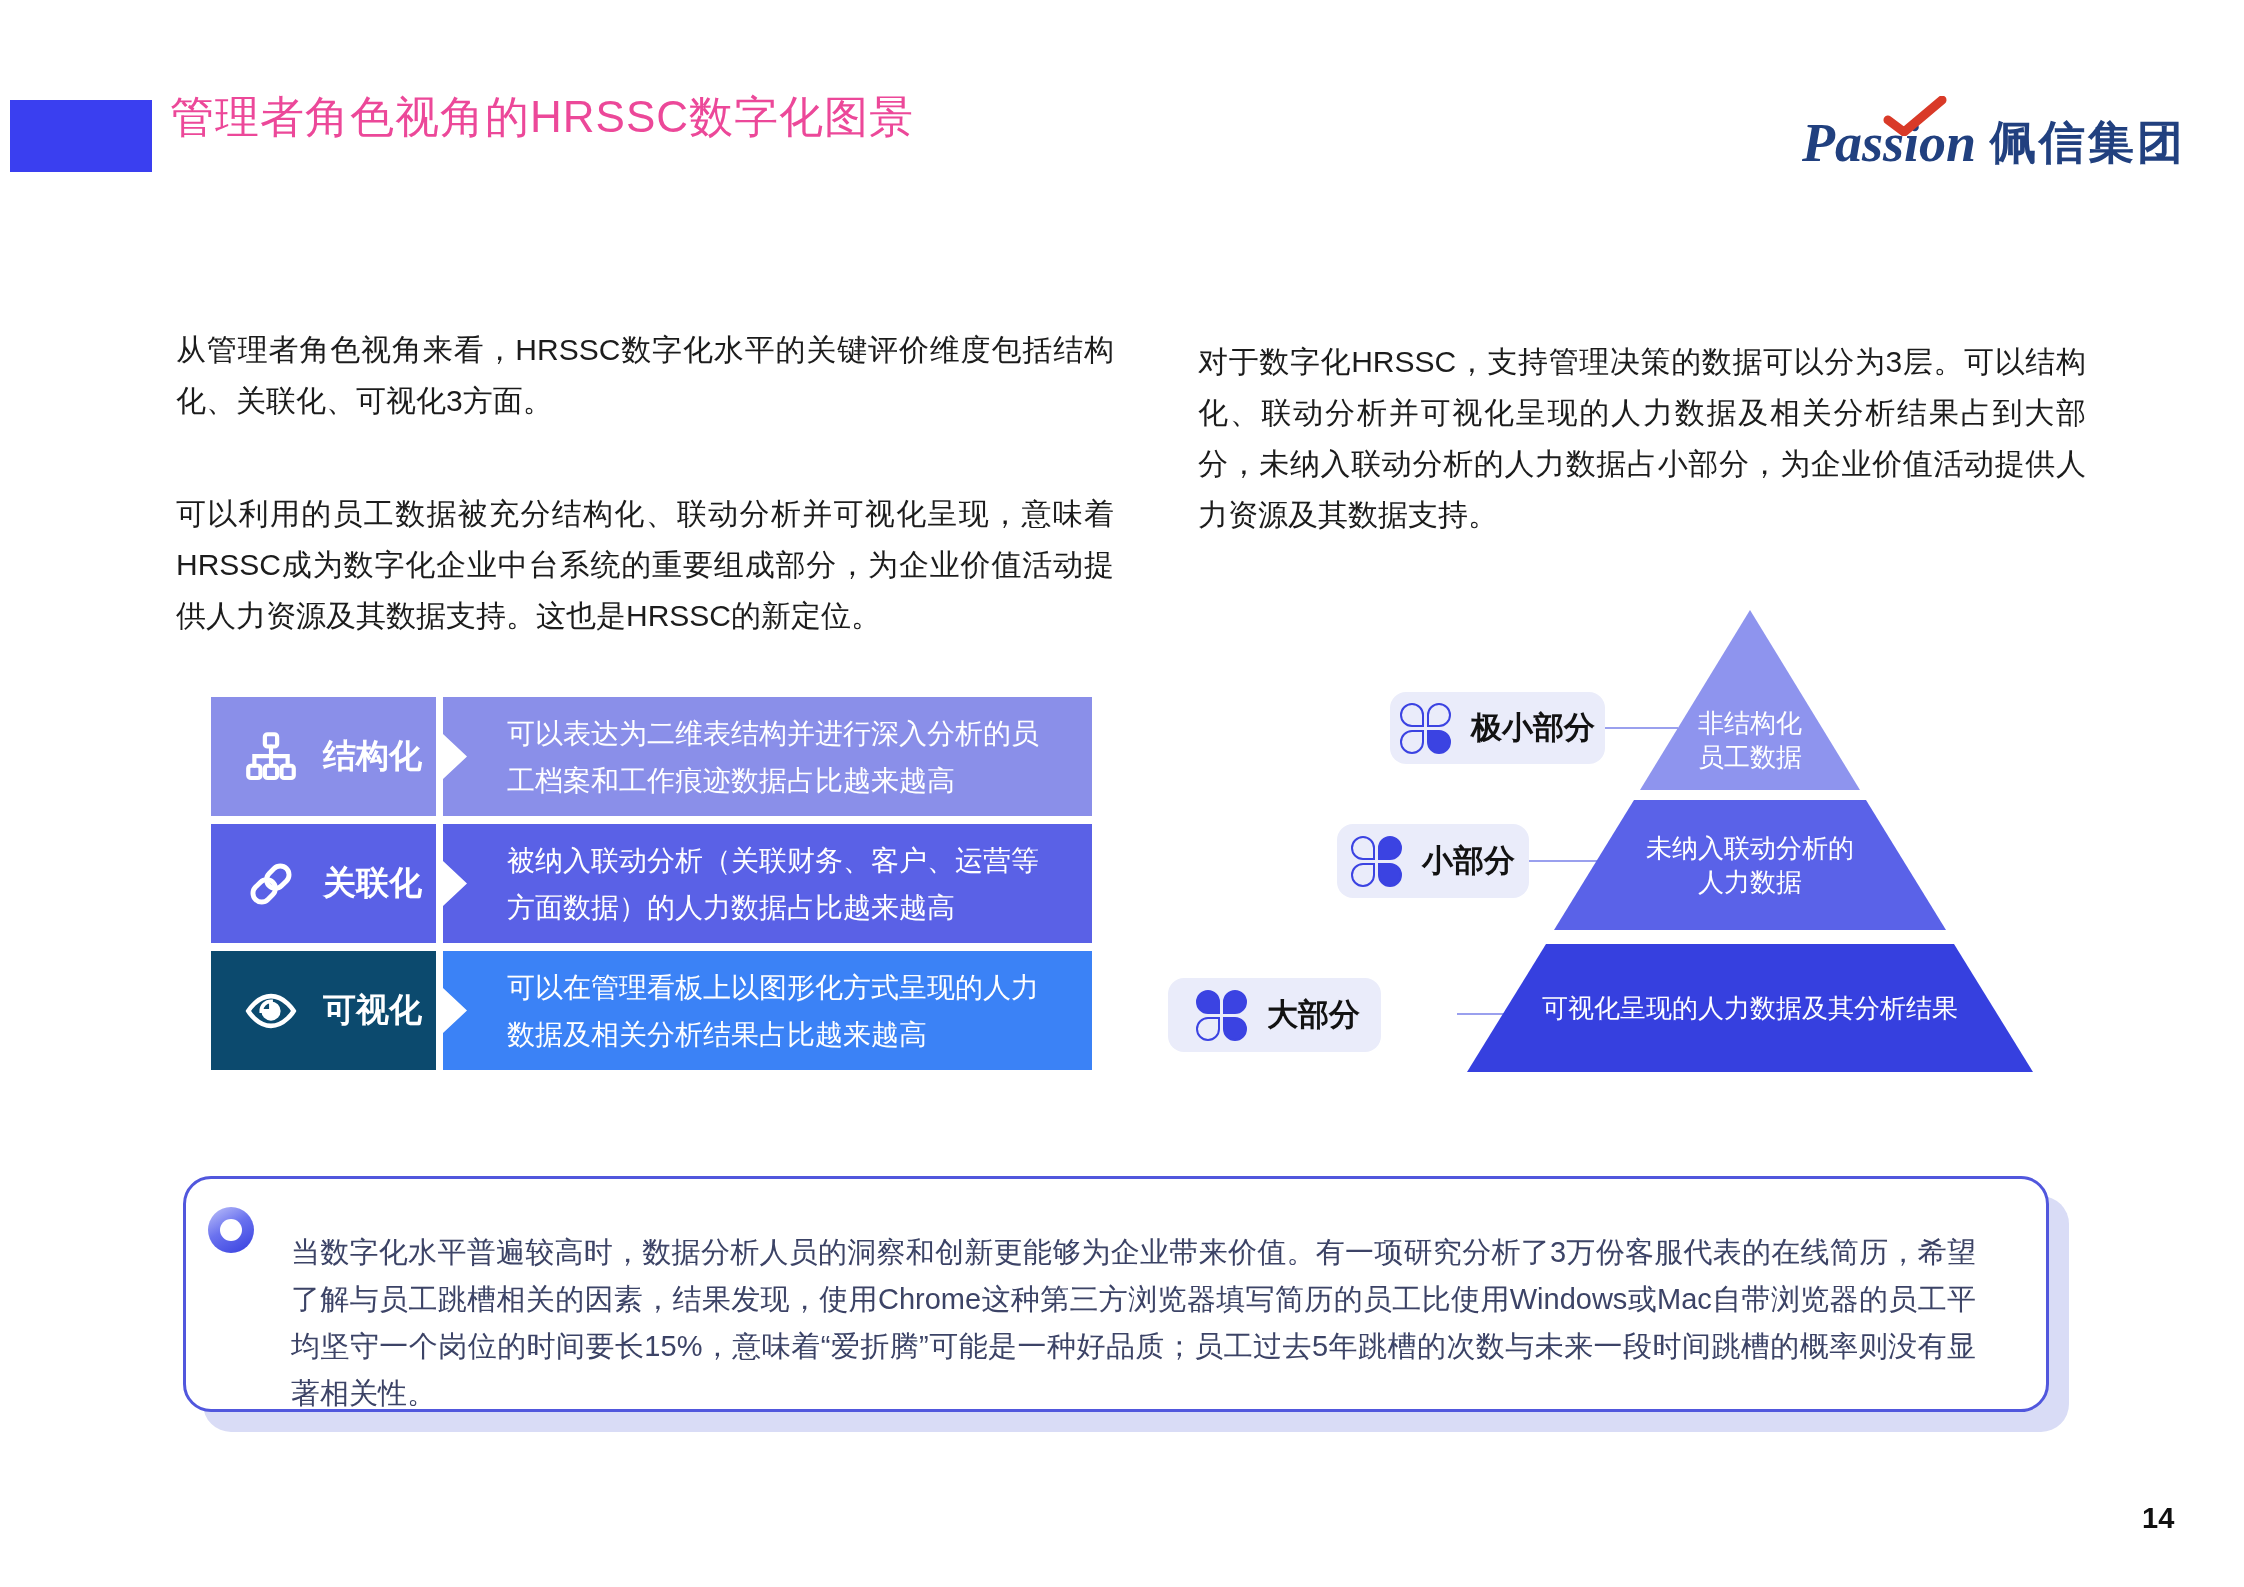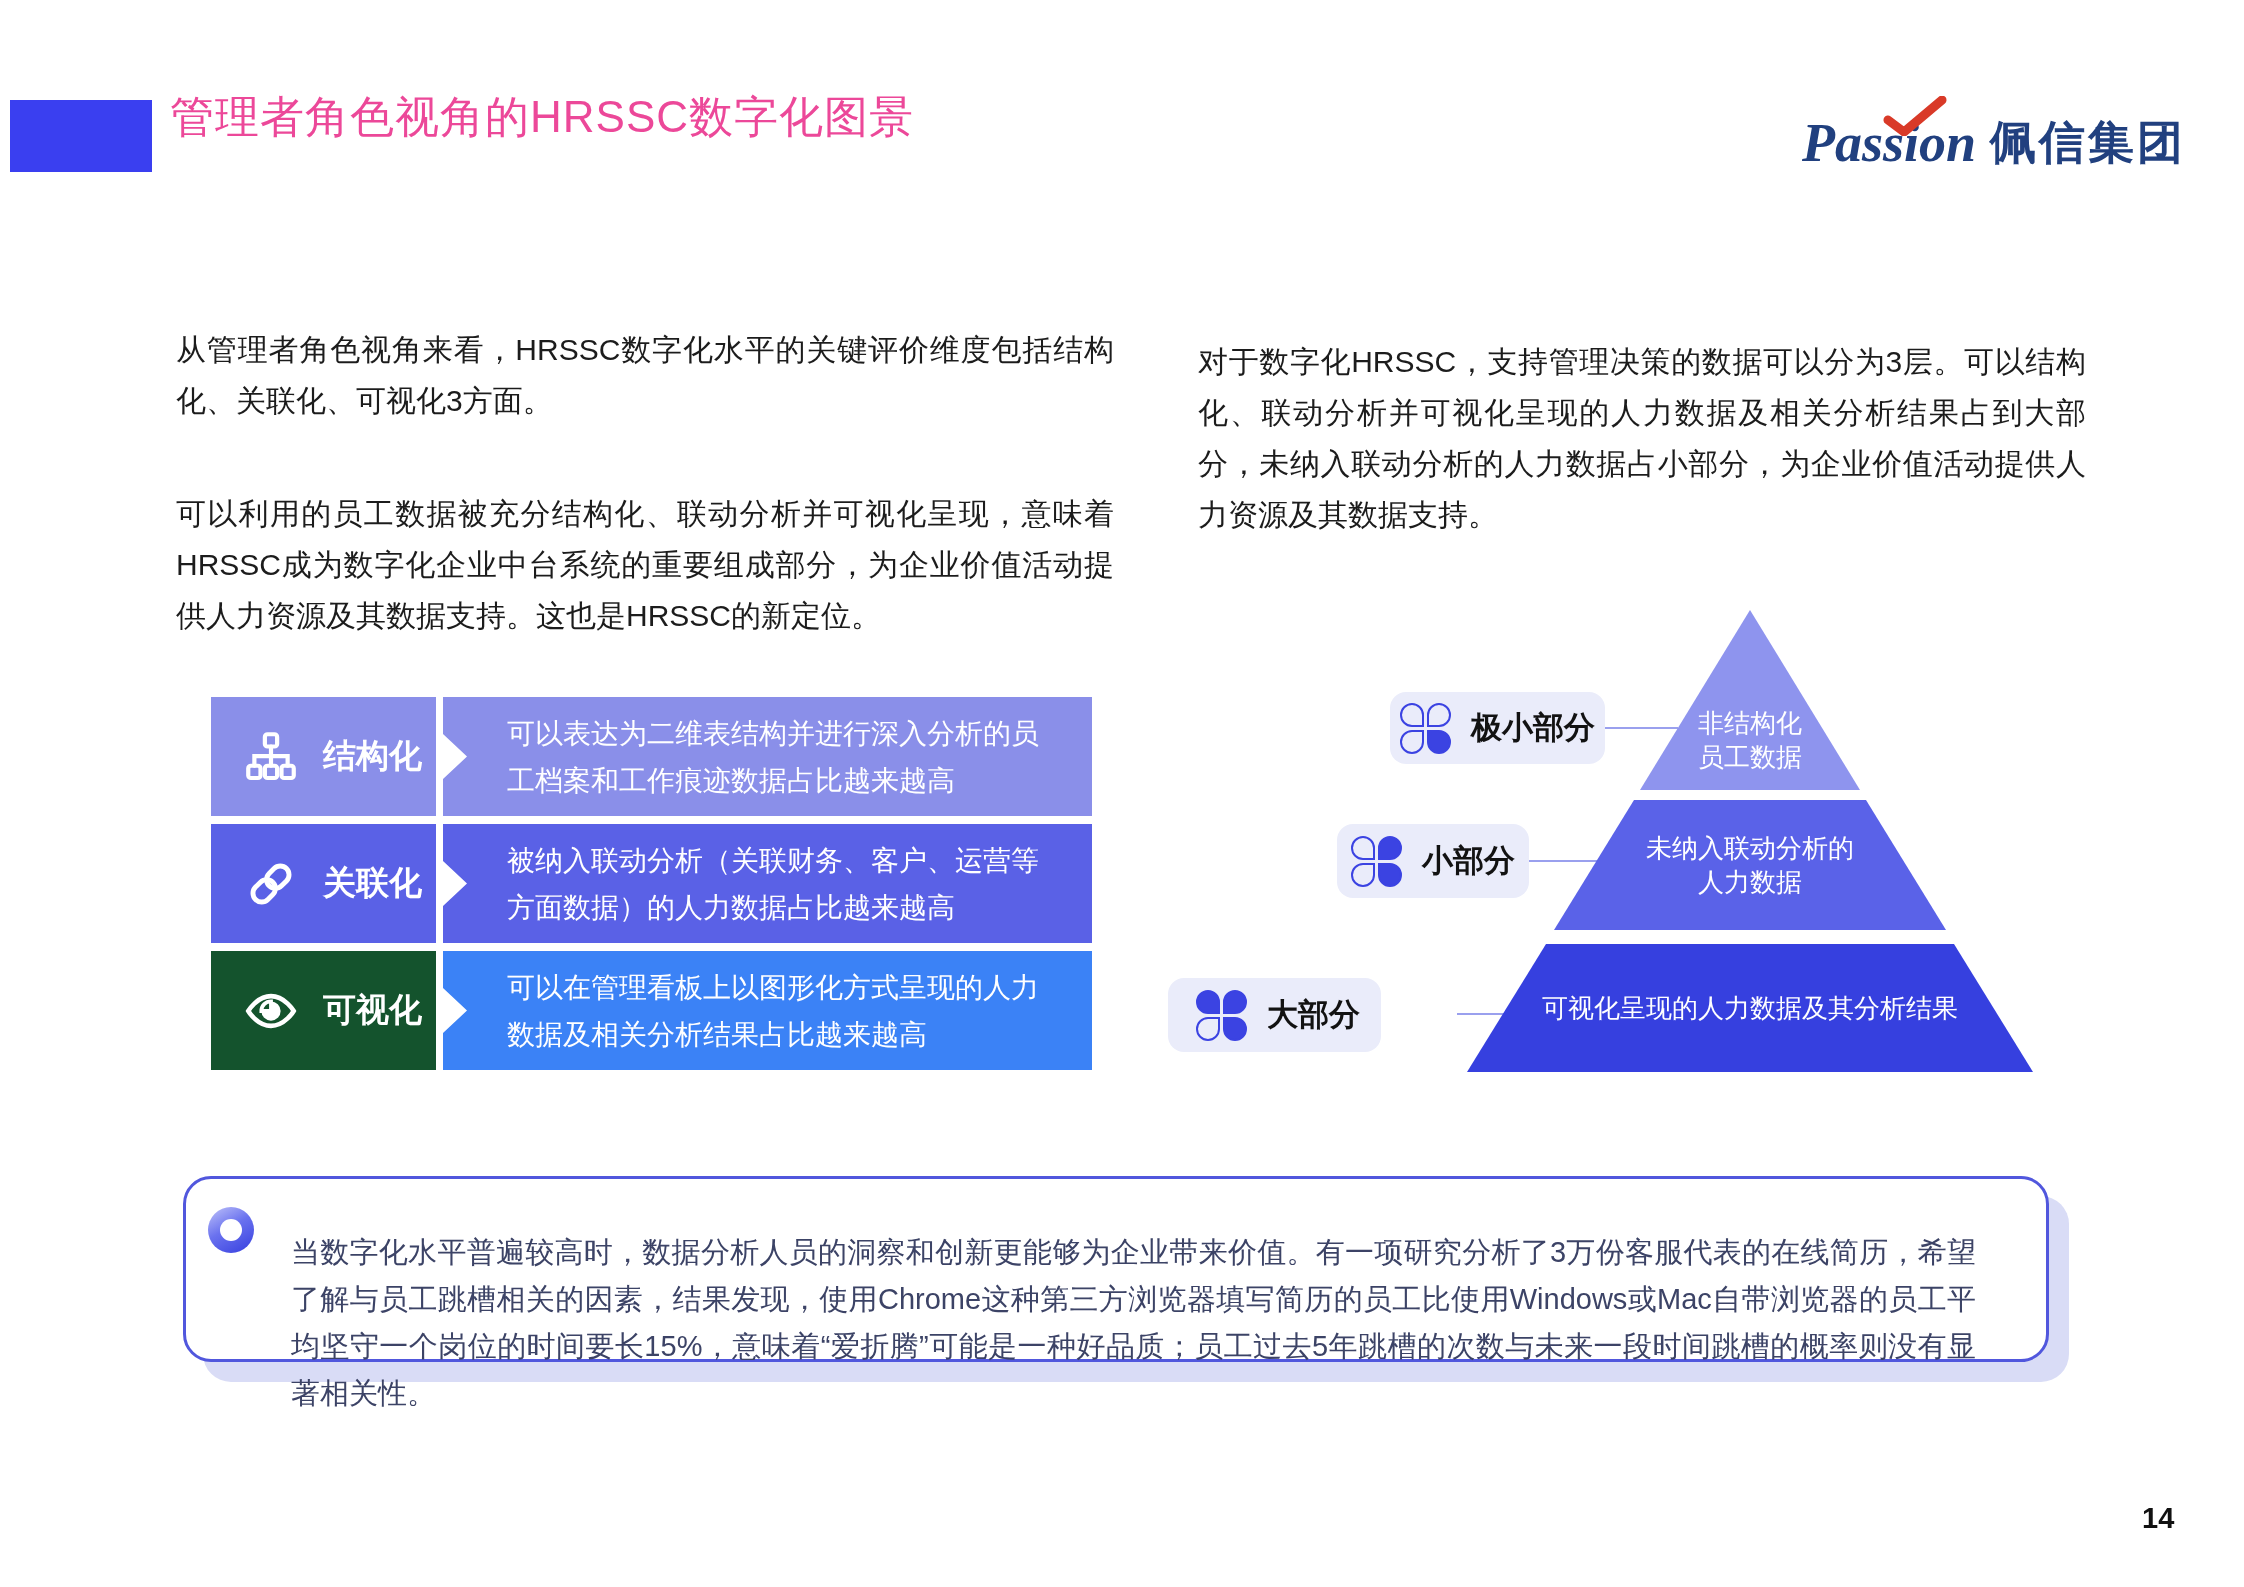--- a/index.html
+++ b/index.html
@@ -54,21 +54,21 @@
   .leaf.bl{border-radius:50% 0 50% 50%;}
   .leaf.br{border-radius:0 50% 50% 50%;}
   .leaf.filled{background:#3b43e2;}
 
   .connector{position:absolute;height:2px;background:#9aa0ee;}
   .connector-1{left:1605px;top:727px;width:73px;}
   .connector-2{left:1529px;top:860px;width:71px;}
   .connector-3{left:1457px;top:1013px;width:48px;}
 
   
-  .callout{position:absolute;left:183px;top:1176px;width:1866px;height:186px;background:#ffffff;
+  .callout{position:absolute;left:183px;top:1176px;width:1866px;height:236px;background:#ffffff;
            border:3px solid #5157dd;border-radius:28px;box-sizing:border-box;
            box-shadow:20px 20px 0 #d9dcf6;}
   .callout-ring{position:absolute;left:22px;top:28px;width:46px;height:46px;border-radius:50%;
            background:linear-gradient(150deg,#b7bbf8 5%,#6a72ef 45%,#3a43e0 95%);}
   .callout-ring::after{content:"";position:absolute;inset:12px;background:#ffffff;border-radius:50%;}
   .callout-text{margin:50px 70px 0 105px;font-size:29px;line-height:47px;color:#3c4366;text-align:justify;}
 
   .page-number{position:absolute;left:2142px;top:1502px;font-size:29px;font-weight:800;color:#111111;}
 </style>
 </head>
@@ -118,21 +118,21 @@
             <rect x="3.5" y="11" width="14" height="10" rx="5"></rect>
             <rect x="14.5" y="11" width="14" height="10" rx="5"></rect>
           </g>
         </svg>
         <span class="dim-label">关联化</span>
       </div>
       <div class="dim-desc-box" style="background: rgb(90, 97, 230);">被纳入联动分析（关联财务、客户、运营等方面数据）的人力数据占比越来越高</div>
     </div>
 
     <div class="dim-row">
-      <div class="dim-label-box" style="background: #14532d;">
+      <div class="dim-label-box" style="background: #0c4a6e;">
         <svg class="dim-icon" viewBox="0 0 32 32">
           <path d="M16 7.5 C24 7.5 29 16 29 16 C29 16 24 24.5 16 24.5 C8 24.5 3 16 3 16 C3 16 8 7.5 16 7.5 Z" fill="none" stroke="#ffffff" stroke-width="2.6"></path>
           <path d="M16 10.5 A5.5 5.5 0 1 1 10.5 16 L16 16 Z" fill="#ffffff" transform="rotate(0 16 16)"></path>
           <path d="M16 10.5 A5.5 5.5 0 0 0 10.5 16 L16 16 Z" fill="none" stroke="#ffffff" stroke-width="2.2"></path>
         </svg>
         <span class="dim-label">可视化</span>
       </div>
       <div class="dim-desc-box" style="background: #3b82f6;">可以在管理看板上以图形化方式呈现的人力数据及相关分析结果占比越来越高</div>
     </div>
 

